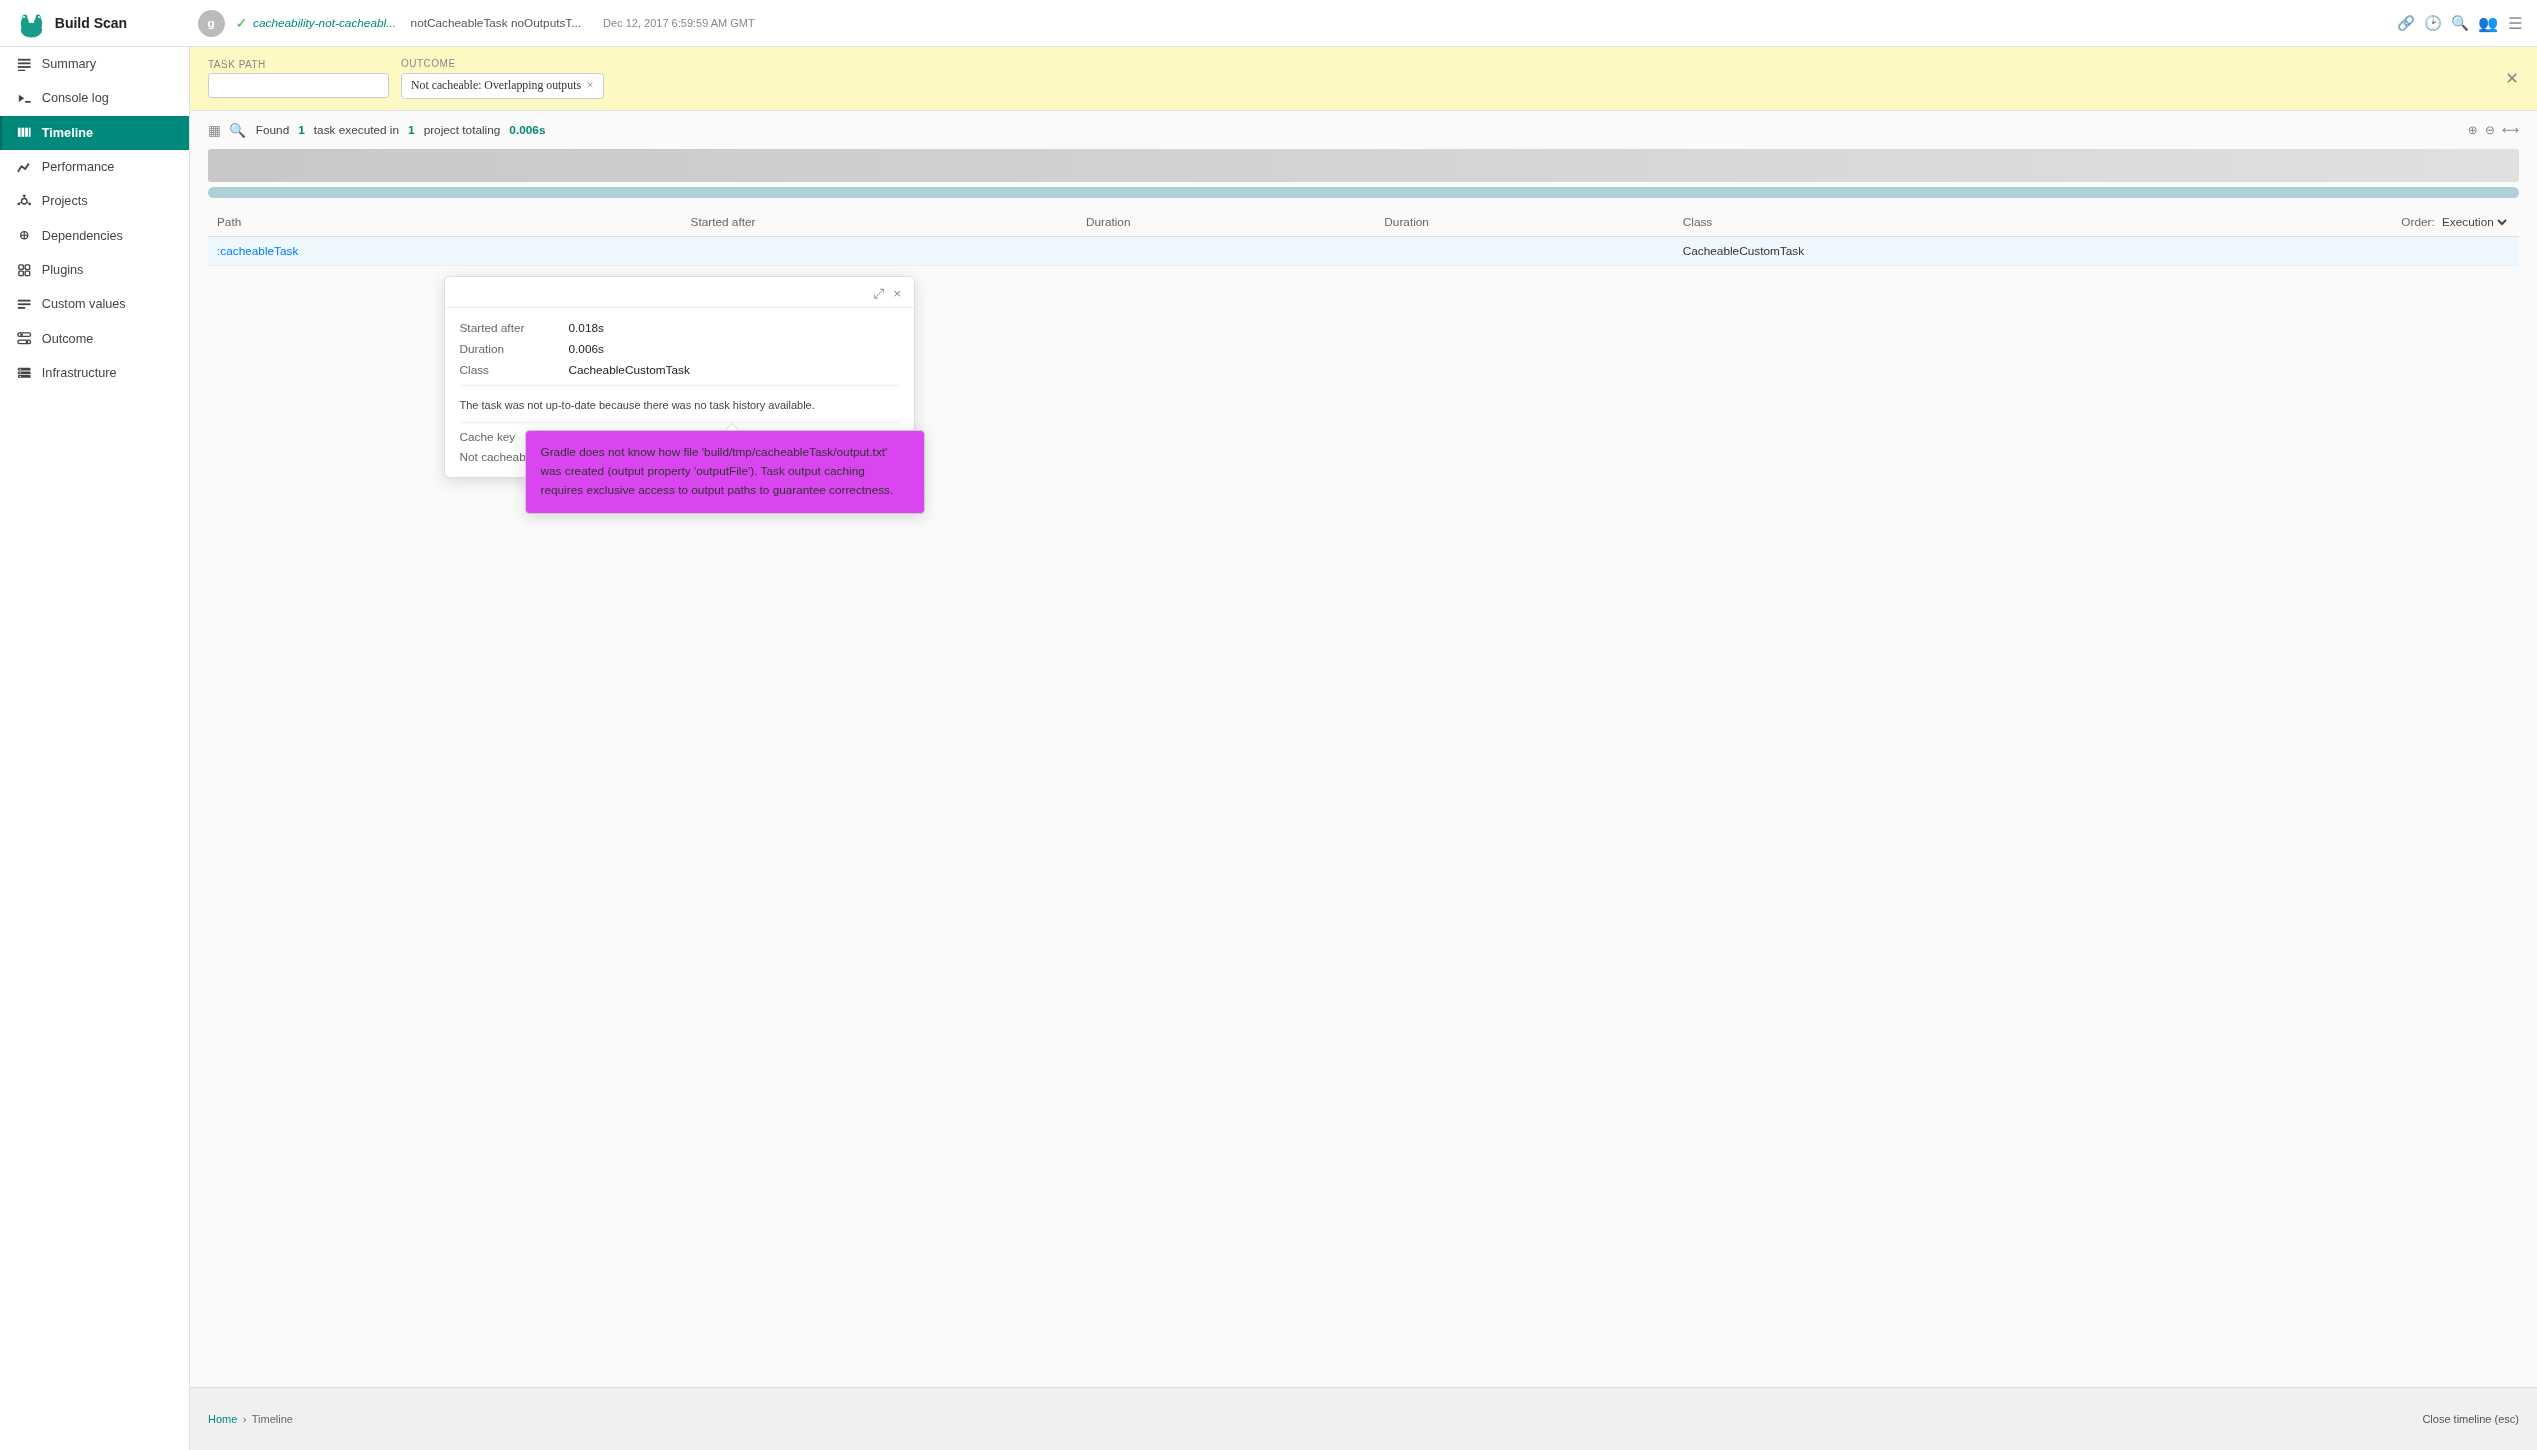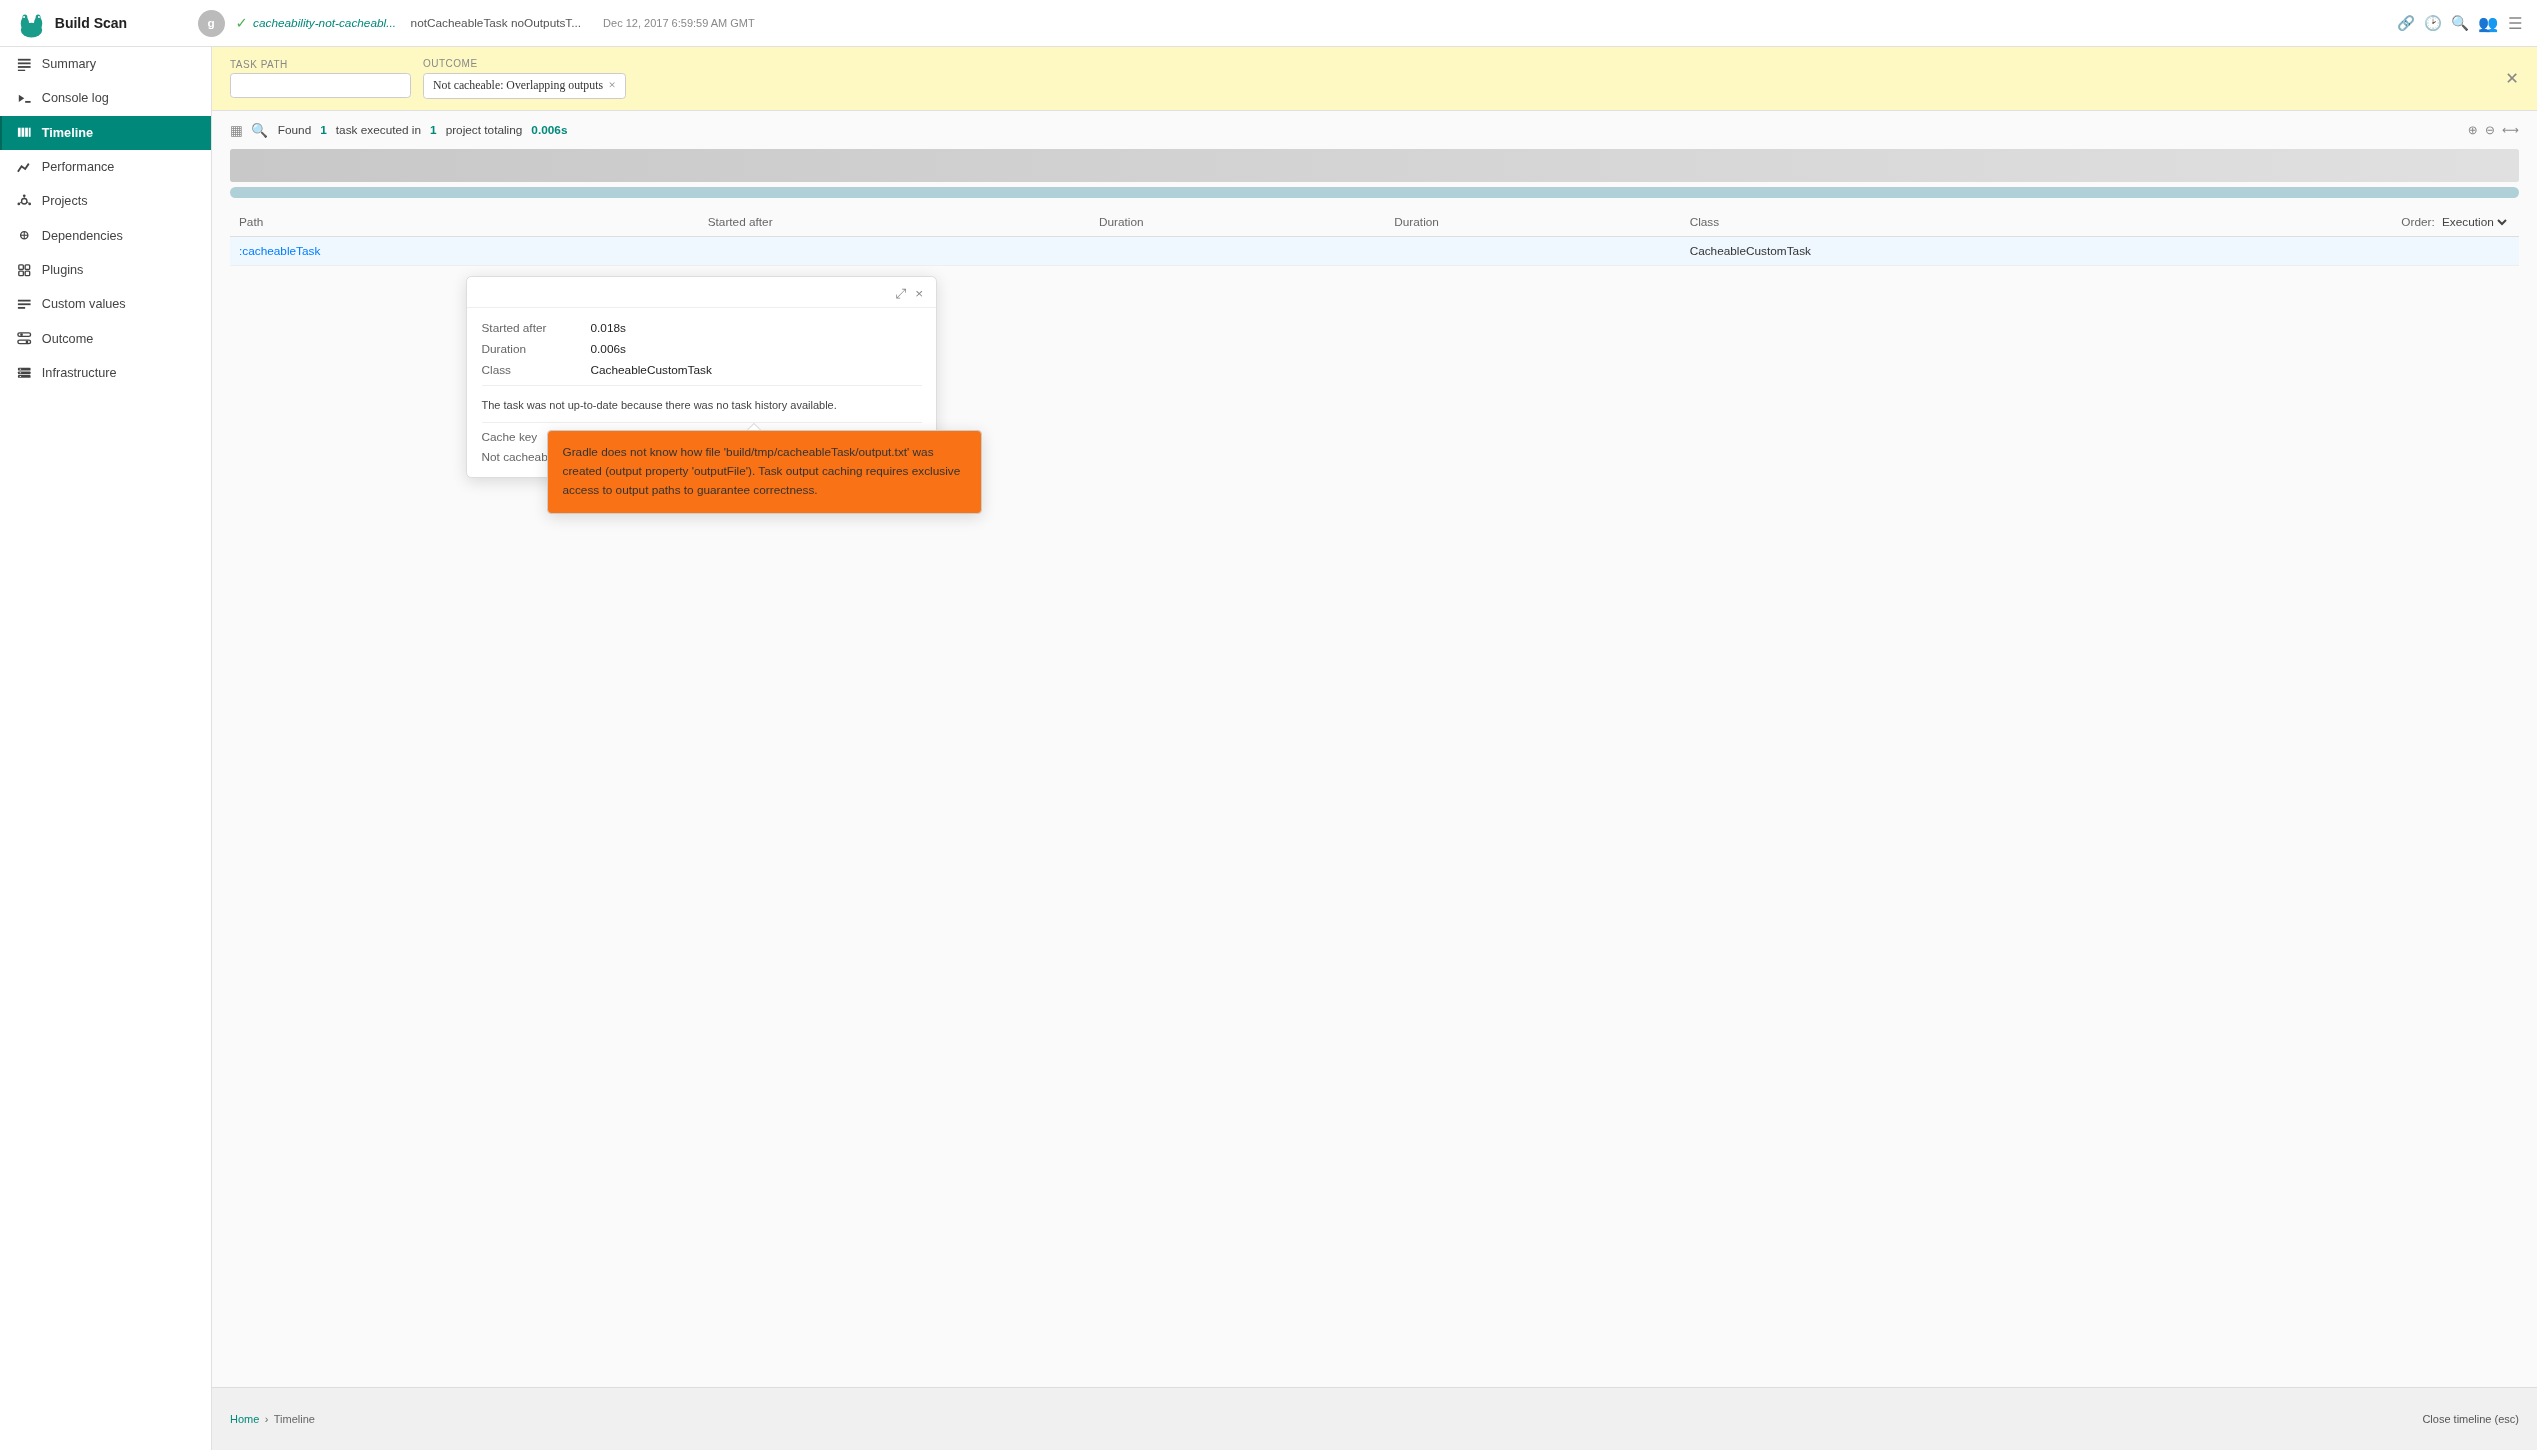--- a/index.html
+++ b/index.html
@@ -14,21 +14,21 @@
     .topbar-scan-status { display: flex; align-items: center; gap: 5.4px; color: #00897b; font-size: 11.8px; font-weight: 500; }
     .topbar-task { color: #555; font-size: 11.8px; margin-left: 3.6px; }
     .topbar-datetime { color: #888; font-size: 11px; margin-left: 11px; white-space: nowrap; }
     .topbar-icons { display: flex; align-items: center; gap: 9px; margin-left: auto; color: #888; }
     .topbar-icons span { cursor: pointer; font-size: 14.5px; }
 
     
     .layout { display: flex; flex: 1; overflow: hidden; }
 
     
-    .sidebar { width: 212px; background: #fff; border-right: 0.9px solid #e0e0e0; display: flex; flex-direction: column; flex-shrink: 0; overflow-y: auto; }
+    .sidebar { width: 190px; background: #fff; border-right: 0.9px solid #e0e0e0; display: flex; flex-direction: column; flex-shrink: 0; overflow-y: auto; }
     .sidebar-item { display: flex; align-items: center; gap: 9px; padding: 9px 14.5px; cursor: pointer; color: #444; font-size: 12.7px; border-left: 2.7px solid transparent; transition: background 0.15s; }
     .sidebar-item.active { background: #00897b; color: #fff; border-left-color: #00695c; font-weight: 600; }
     .sidebar-item .icon { width: 16.3px; height: 16.3px; display: flex; align-items: center; justify-content: center; flex-shrink: 0; }
 
     
     .main { flex: 1; display: flex; flex-direction: column; overflow: hidden; background: #fafafa; }
 
     
     .filter-bar { background: #fef9c3; border-bottom: 0.9px solid #e0e0e0; padding: 11px 18px; display: flex; align-items: center; gap: 12px; flex-shrink: 0; }
     .filter-field { display: flex; flex-direction: column; gap: 3.6px; }
@@ -71,21 +71,21 @@
     .task-divider { border: none; border-top: 0.9px solid #eee; margin: 7.3px 0; }
     .task-cache-row { display: flex; gap: 0; margin-bottom: 5.4px; font-size: 11.8px; }
     .task-cache-label { color: #666; min-width: 109px; }
     .task-cache-value { color: #222; font-size: 11px; word-break: break-all; }
     .not-cacheable-row { display: flex; align-items: center; gap: 5.4px; font-size: 11.8px; }
     .not-cacheable-label { color: #666; min-width: 109px; }
     .not-cacheable-value { color: #222; }
     .info-icon { display: inline-flex; align-items: center; justify-content: center; width: 14.5px; height: 14.5px; border-radius: 50%; border: 1.4px solid #888; color: #888; font-size: 9px; cursor: pointer; font-style: normal; font-weight: 700; }
 
     
-    .tooltip-box { position: absolute; top: 281px; left: 335px; background: #f97316; border: 0.9px solid #ccc; border-radius: 4.5px; box-shadow: 0 3.6px 14.5px rgba(0,0,0,0.13); padding: 12.7px 14.5px; width: 435px; font-size: 11.8px; color: #333; line-height: 1.6; z-index: 200; }
+    .tooltip-box { position: absolute; top: 281px; left: 335px; background: #d946ef; border: 0.9px solid #ccc; border-radius: 4.5px; box-shadow: 0 3.6px 14.5px rgba(0,0,0,0.13); padding: 12.7px 14.5px; width: 400px; font-size: 11.8px; color: #333; line-height: 1.6; z-index: 200; }
     .tooltip-arrow { position: absolute; top: -7.3px; left: 199px; width: 0; height: 0; border-left: 7.3px solid transparent; border-right: 7.3px solid transparent; border-bottom: 7.3px solid #ccc; }
     .tooltip-arrow-inner { position: absolute; top: 0.9px; left: -6.3px; width: 0; height: 0; border-left: 6.3px solid transparent; border-right: 6.3px solid transparent; border-bottom: 6.3px solid #fff; }
 
     
     .footer { background: #f0f0f0; border-top: 0.9px solid #ddd; padding: 25px 18px; display: flex; align-items: center; justify-content: space-between; font-size: 11px; color: #666; flex-shrink: 0; }
     .footer-breadcrumb { display: flex; gap: 5.4px; align-items: center; }
     .footer-breadcrumb a { color: #00897b; text-decoration: none; }
     .footer-close { color: #555; cursor: pointer; }
   </style>
 </head>

